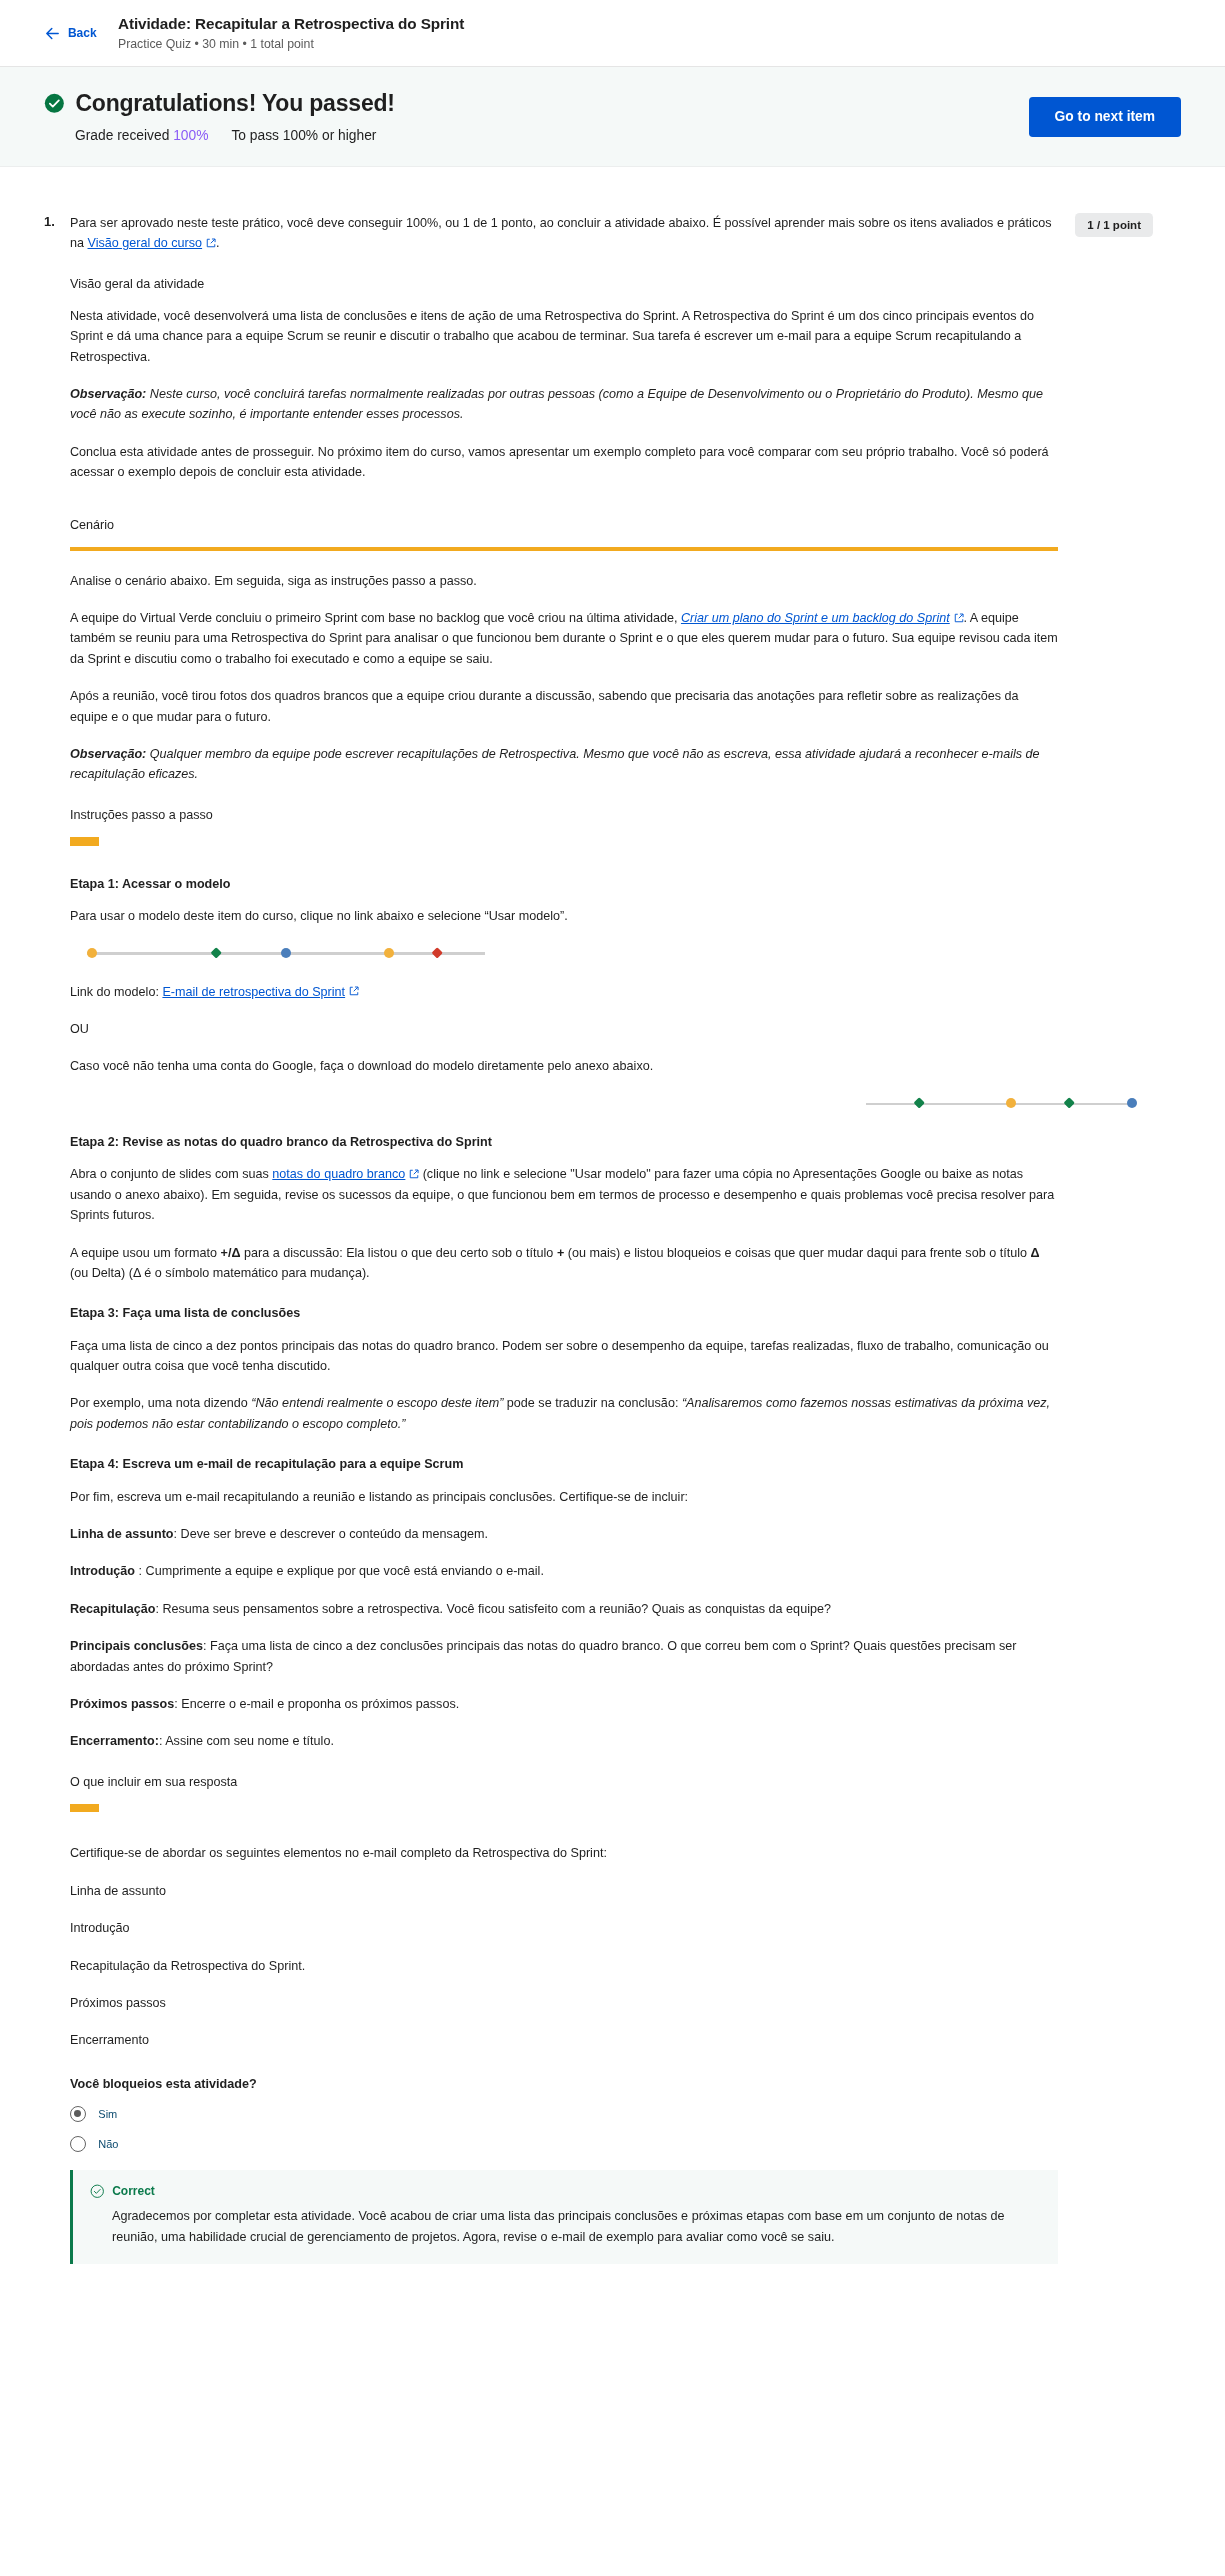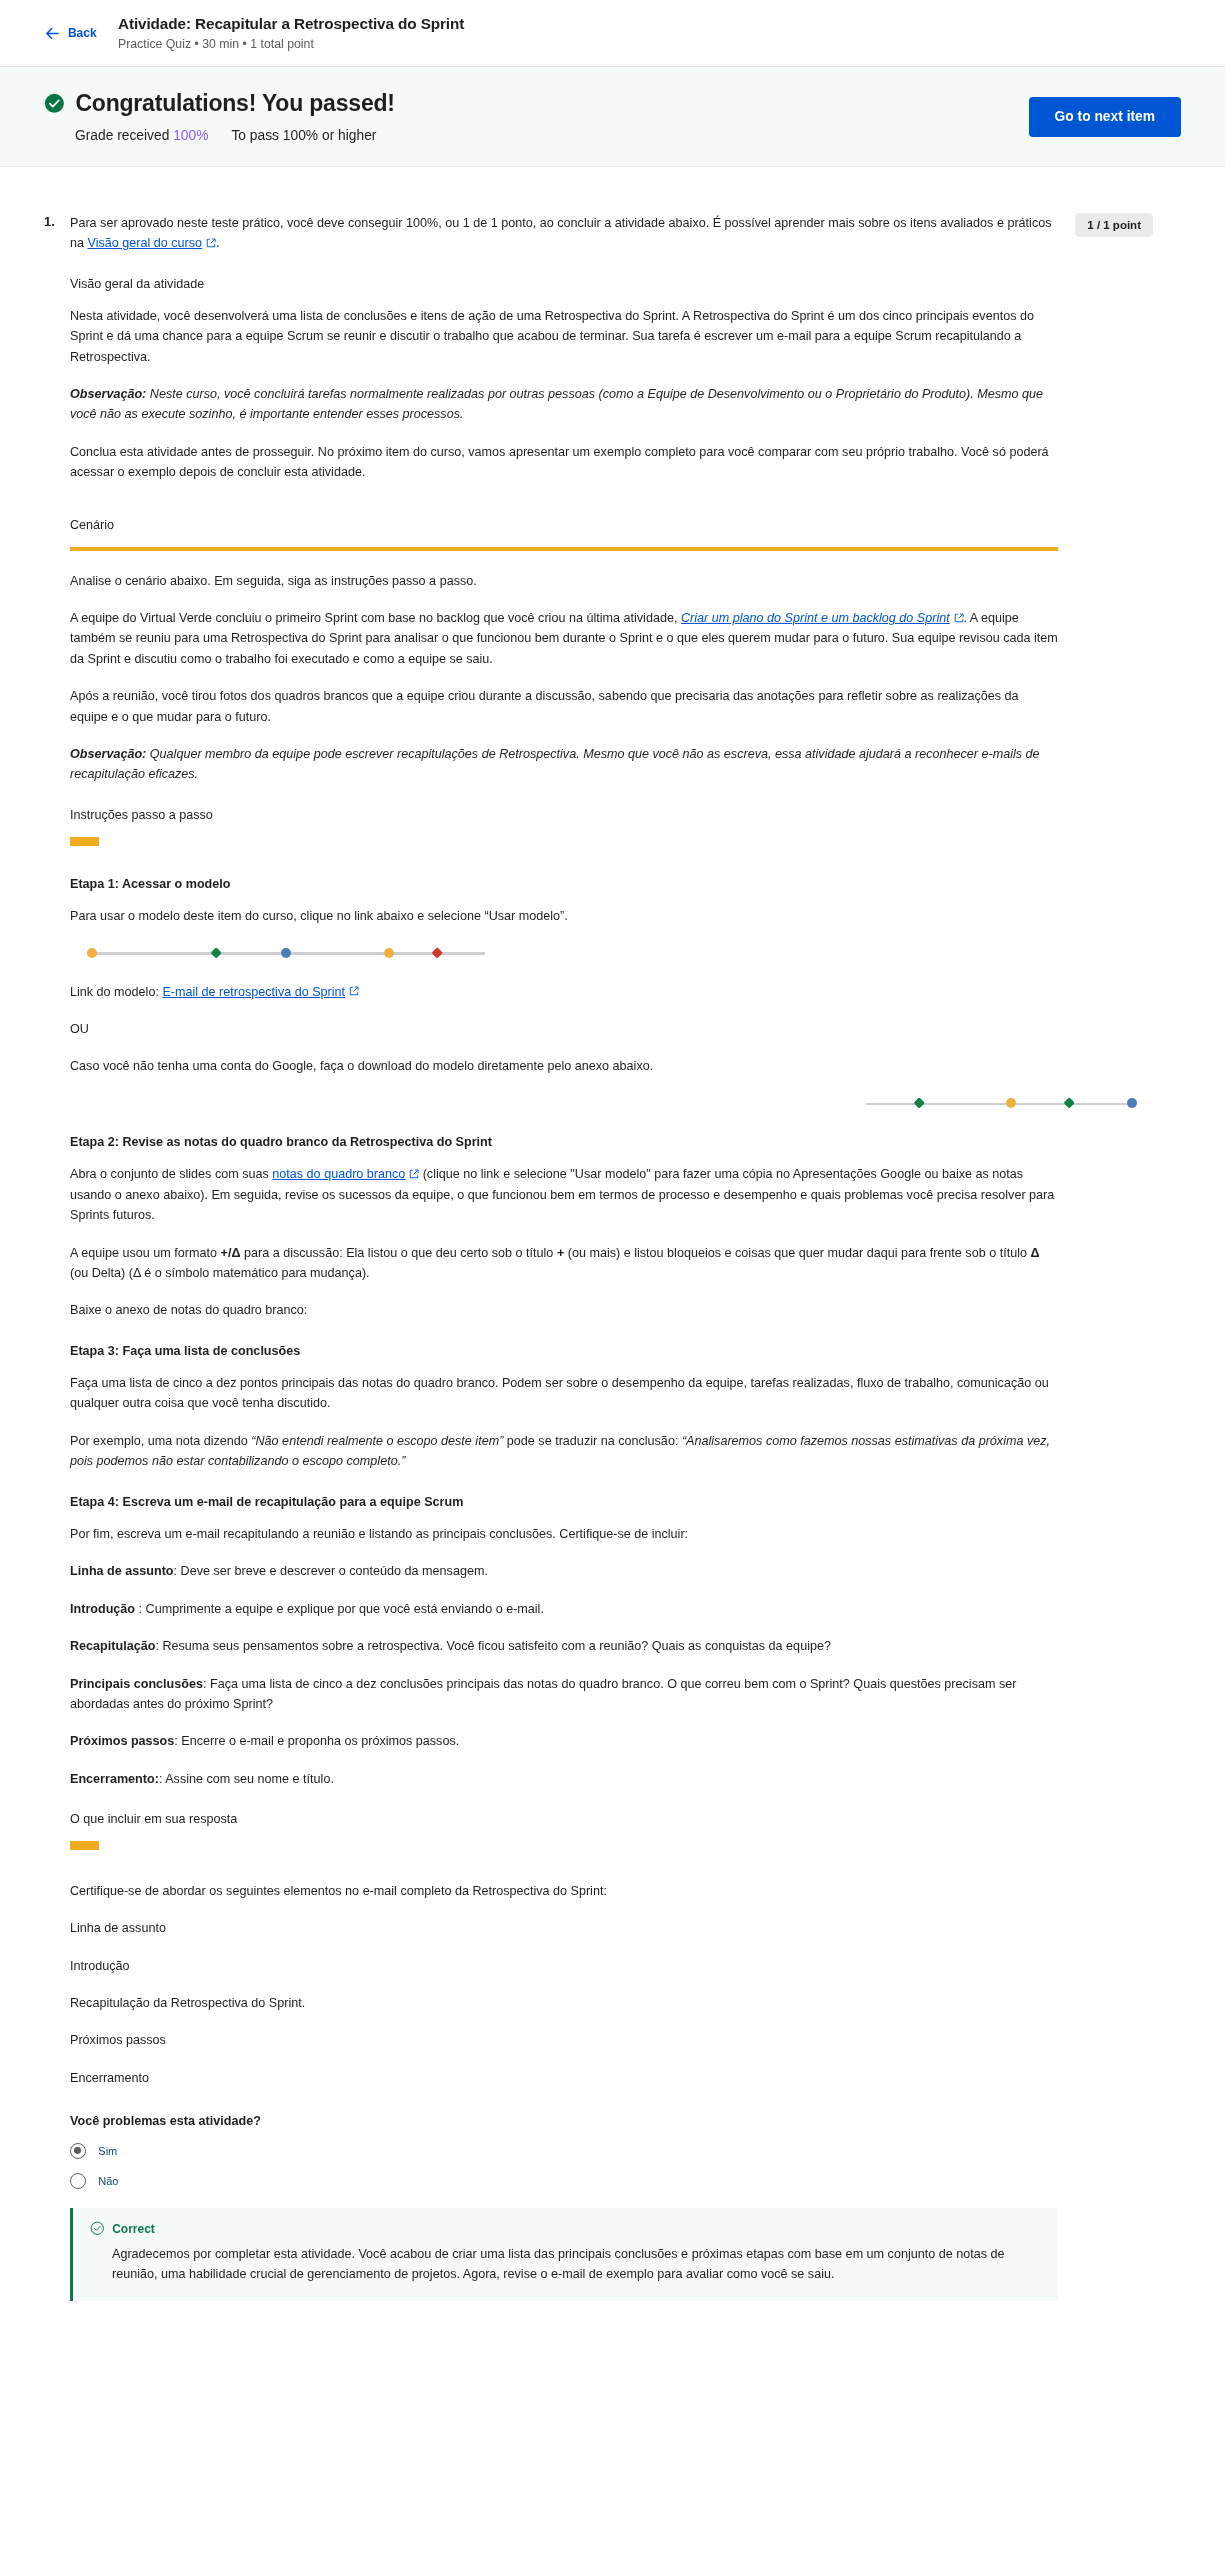--- a/index.html
+++ b/index.html
@@ -326,21 +326,20 @@
         <div class="mk circle" style="left:1057px;background:#4A7EBB;"></div>
       </div>
 
       <h4 class="step">Etapa 2: Revise as notas do quadro branco da Retrospectiva do Sprint</h4>
       <p class="txt"><span>Abra o conjunto de slides com suas </span><a class="link">notas do quadro branco</a><svg class="ext-icon" viewBox="0 0 16 16">
             <path d="M6 2H2v12h12v-4" fill="none" stroke="#0056D2" stroke-width="1.5"></path>
             <path d="M9.5 1.6h5v5" fill="none" stroke="#0056D2" stroke-width="1.5"></path>
             <path d="M14 2L7.6 8.4" fill="none" stroke="#0056D2" stroke-width="1.5"></path>
           </svg><span> (clique no link e selecione "Usar modelo" para fazer uma cópia no Apresentações Google ou baixe as notas usando o anexo abaixo). Em seguida, revise os sucessos da equipe, o que funcionou bem em termos de processo e desempenho e quais problemas você precisa resolver para Sprints futuros.</span></p>
       <p class="txt"><span>A equipe usou um formato </span><strong>+/Δ</strong><span> para a discussão: Ela listou o que deu certo sob o título </span><strong>+</strong><span> (ou mais) e listou bloqueios e coisas que quer mudar daqui para frente sob o título </span><strong>Δ</strong><span> (ou Delta) (Δ é o símbolo matemático para mudança).</span></p>
-      <p class="txt">Baixe o anexo de notas do quadro branco:</p>
 
       <h4 class="step">Etapa 3: Faça uma lista de conclusões</h4>
       <p class="txt">Faça uma lista de cinco a dez pontos principais das notas do quadro branco. Podem ser sobre o desempenho da equipe, tarefas realizadas, fluxo de trabalho, comunicação ou qualquer outra coisa que você tenha discutido.</p>
       <p class="txt"><span>Por exemplo, uma nota dizendo </span><em>“Não entendi realmente o escopo deste item”</em><span> pode se traduzir na conclusão: </span><em>“Analisaremos como fazemos nossas estimativas da próxima vez, pois podemos não estar contabilizando o escopo completo.”</em></p>
 
       <h4 class="step">Etapa 4: Escreva um e-mail de recapitulação para a equipe Scrum</h4>
       <p class="txt">Por fim, escreva um e-mail recapitulando a reunião e listando as principais conclusões. Certifique-se de incluir:</p>
 
       <p class="txt"><strong>Linha de assunto</strong><span>: Deve ser breve e descrever o conteúdo da mensagem.</span></p>
       <p class="txt"><strong>Introdução</strong><span> : Cumprimente a equipe e explique por que você está enviando o e-mail.</span></p>
@@ -352,21 +351,21 @@
       <h3 class="sec">O que incluir em sua resposta</h3>
       <div class="rule-short"></div>
 
       <p class="txt">Certifique-se de abordar os seguintes elementos no e-mail completo da Retrospectiva do Sprint:</p>
       <p class="txt">Linha de assunto</p>
       <p class="txt">Introdução</p>
       <p class="txt">Recapitulação da Retrospectiva do Sprint.</p>
       <p class="txt">Próximos passos</p>
       <p class="txt">Encerramento</p>
 
-      <div class="ans-q">Você problemas esta atividade?</div>
+      <div class="ans-q">Você bloqueios esta atividade?</div>
 
       <div class="opt-row">
         <div class="radio sel"></div>
         <span class="opt-label">Sim</span>
       </div>
       <div class="opt-row">
         <div class="radio"></div>
         <span class="opt-label">Não</span>
       </div>
 

